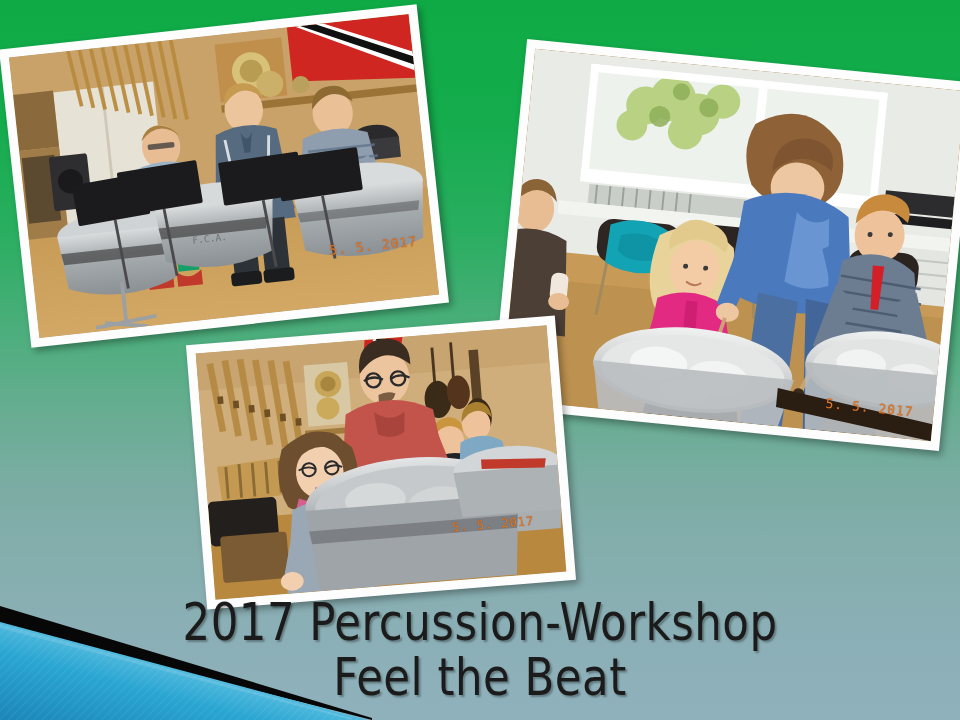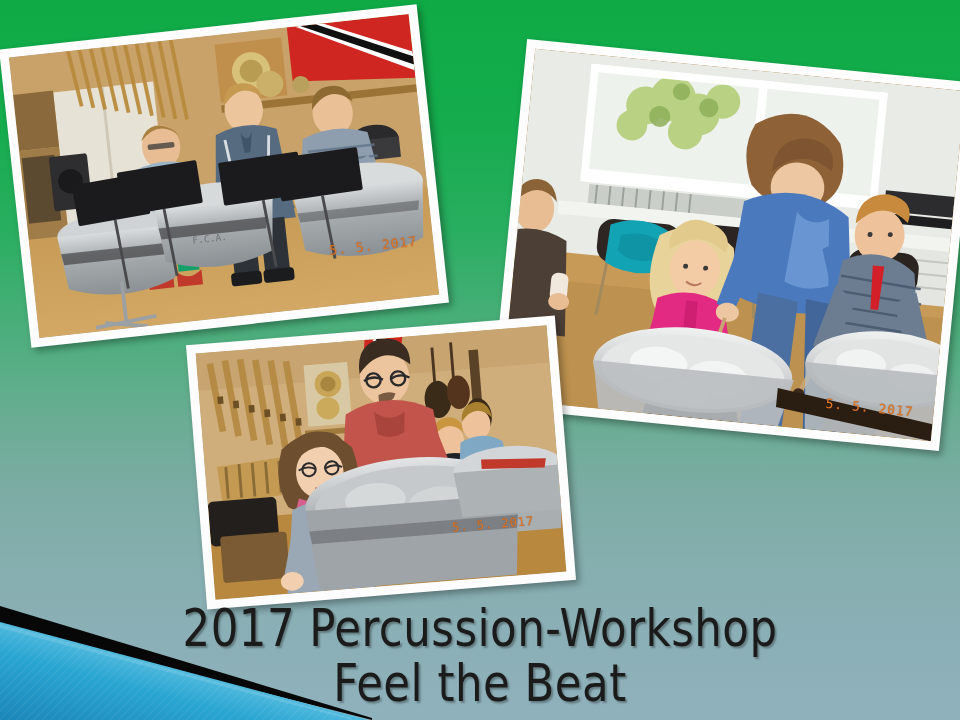--- a/index.html
+++ b/index.html
@@ -84,21 +84,21 @@
     width: 370px; height: 265px;
     transform: rotate(-4.6deg);
   }
   #photo-3 .stamp { right: 28px; bottom: 46px; font-size: 12px; }
 
   
   .title-block {
     position: absolute;
     left: 0;
     right: 0;
-    bottom: 10px;
+    bottom: 16px;
     text-align: center;
     line-height: 1.02;
     z-index: 20;
   }
   .title-line {
     display: block;
     font-family: "DejaVu Sans Condensed", "Liberation Sans Narrow", "Liberation Sans", sans-serif;
     font-size: 52px;
     font-weight: 400;
     color: #1b1b1b;

